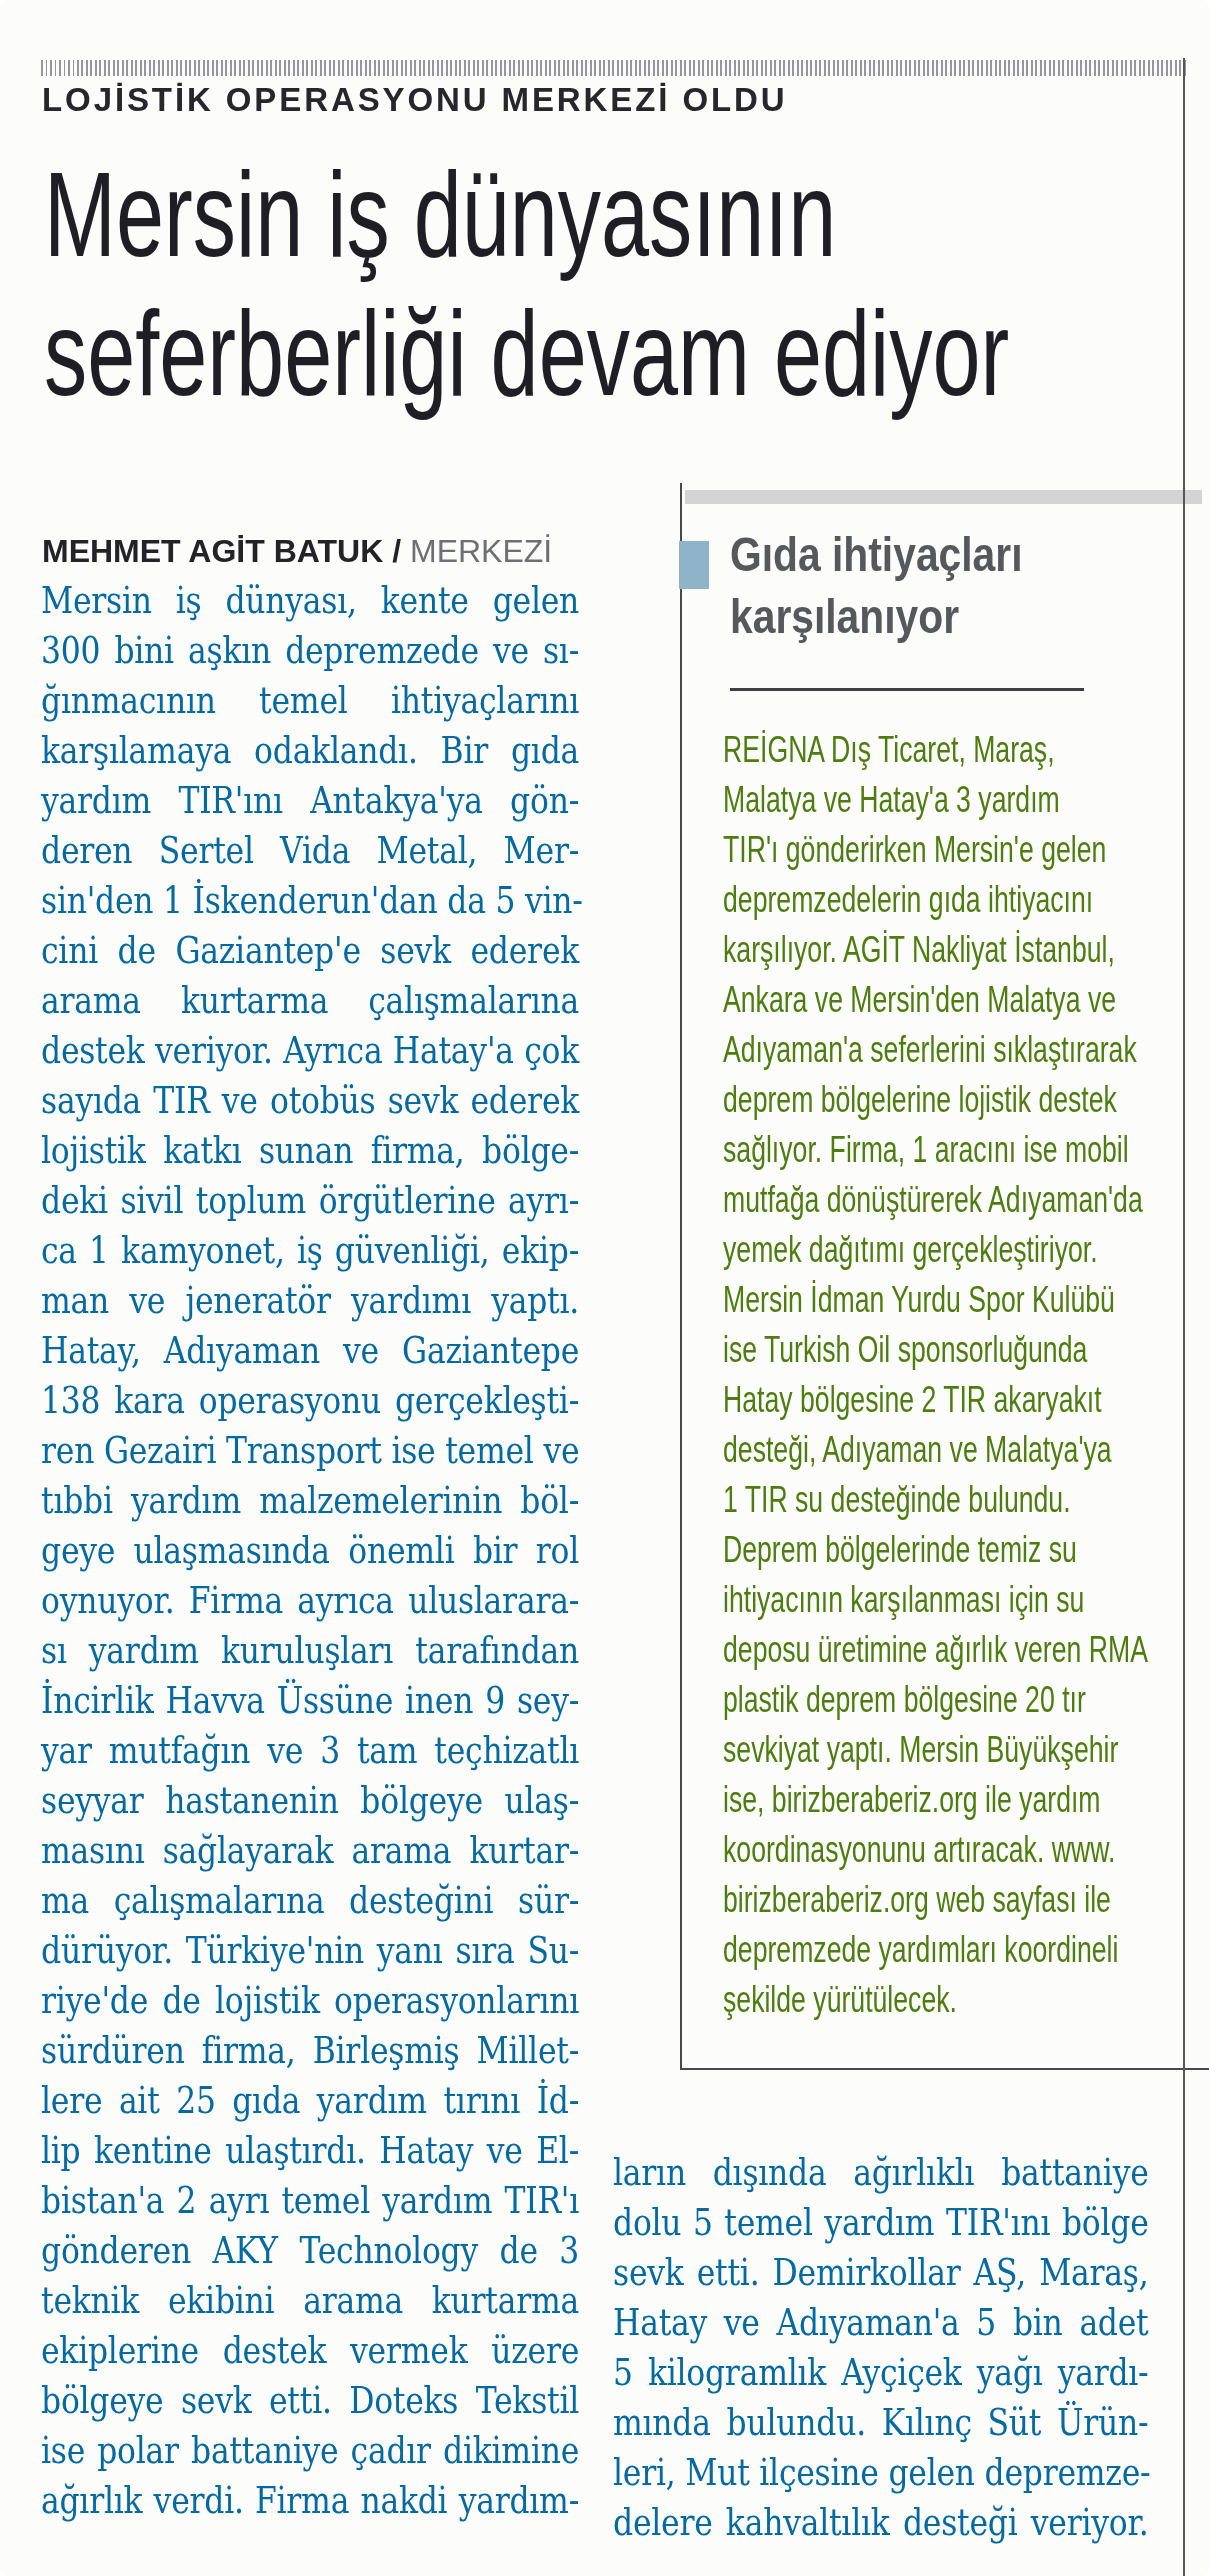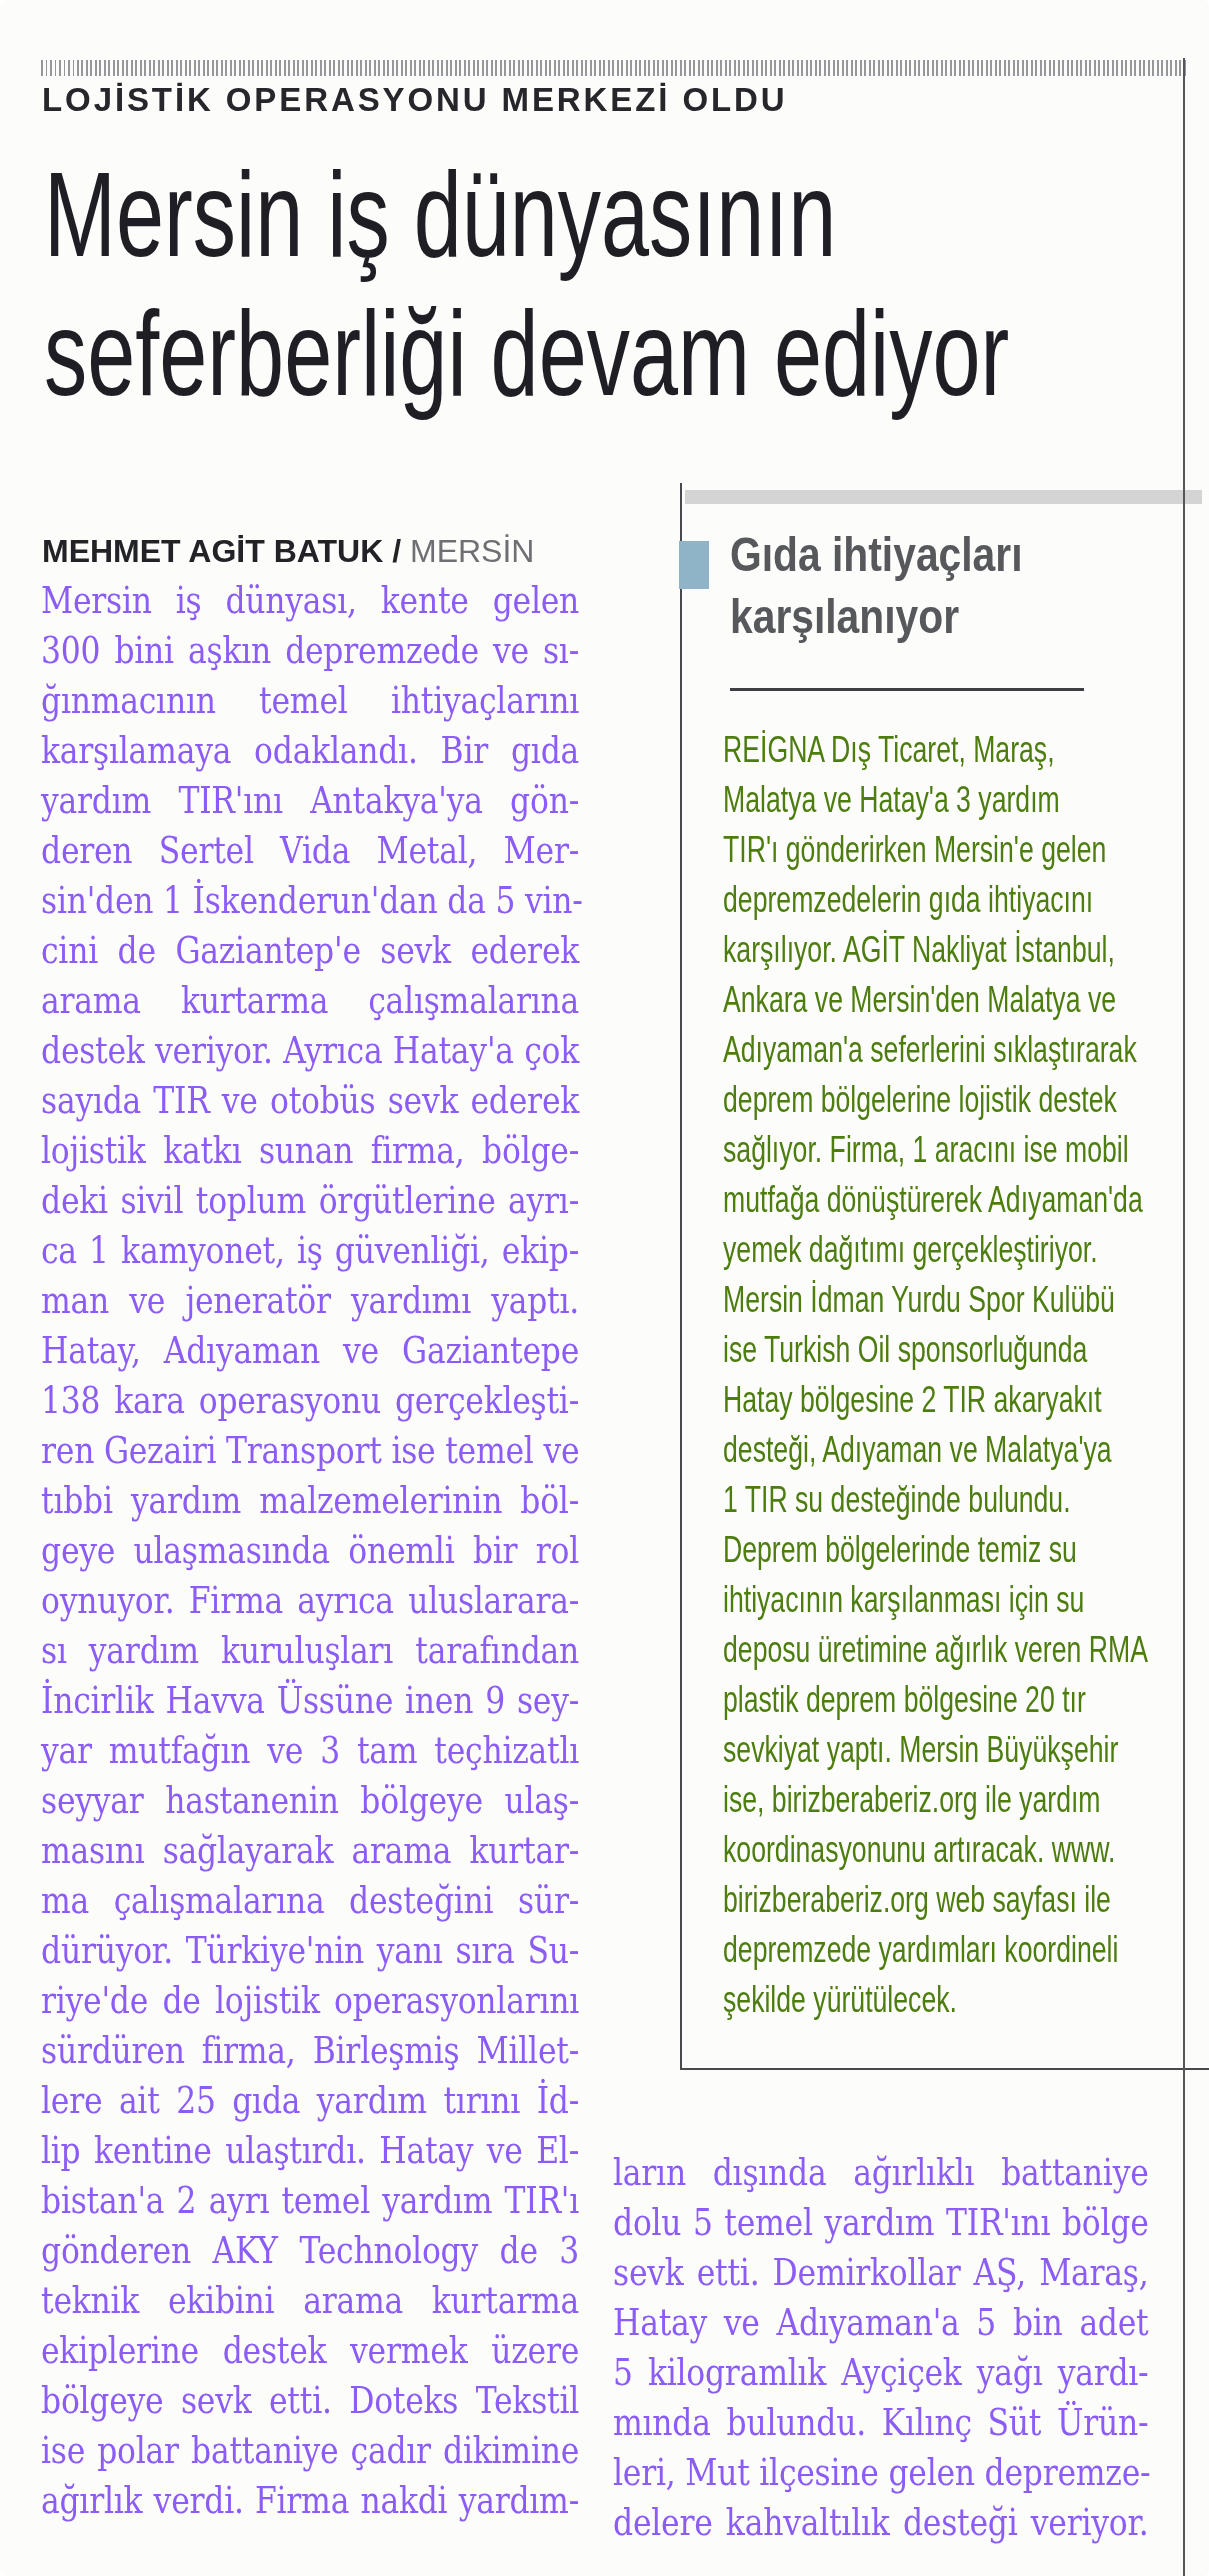--- a/index.html
+++ b/index.html
@@ -37,21 +37,21 @@
   .byline{
     position:absolute;left:42px;top:533px;
     font-size:32px;white-space:nowrap;color:#222227;
   }
   .byline .byline-author,.byline .byline-sep{font-weight:bold;}
   .byline .byline-loc{color:#6e6f73;font-weight:normal;}
   
   .serif-col{
     position:absolute;
     font-family:"DejaVu Serif",serif;
-    font-size:37px;line-height:50px;color:#8b5cf6;
+    font-size:37px;line-height:50px;color:#0369a1;
   }
   .serif-col .jline{
     text-align:justify;text-align-last:justify;
     transform:scaleX(0.85);transform-origin:0 0;
     height:50px;white-space:nowrap;letter-spacing:-0.3px;
   }
   .col-left{left:41px;top:576px;width:633px;}
   .col-bottom-right{left:613px;top:2148px;width:630px;}
   
   .sidebar{
@@ -102,21 +102,21 @@
   <div class="barcode-strip"></div>
 
   <div class="kicker">LOJİSTİK OPERASYONU MERKEZİ OLDU</div>
 
   <h1 class="headline">
     <span class="hline">Mersin iş dünyasının</span>
     <span class="hline">seferberliği devam ediyor</span>
   </h1>
 
   <div class="byline">
-    <span class="byline-author">MEHMET AGİT BATUK</span><span class="byline-sep"> / </span><span class="byline-loc">MERSİN</span>
+    <span class="byline-author">MEHMET AGİT BATUK</span><span class="byline-sep"> / </span><span class="byline-loc">MERKEZİ</span>
   </div>
 
   <div class="serif-col col-left">
       <div class="jline">Mersin iş dünyası, kente gelen</div>
       <div class="jline">300 bini aşkın depremzede ve sı-</div>
       <div class="jline">ğınmacının temel ihtiyaçlarını</div>
       <div class="jline">karşılamaya odaklandı. Bir gıda</div>
       <div class="jline">yardım TIR'ını Antakya'ya gön-</div>
       <div class="jline">deren Sertel Vida Metal, Mer-</div>
       <div class="jline">sin'den 1 İskenderun'dan da 5 vin-</div>

